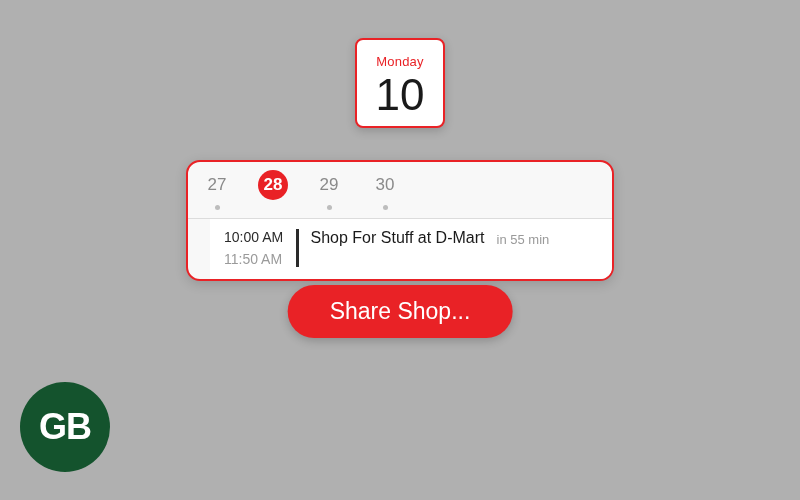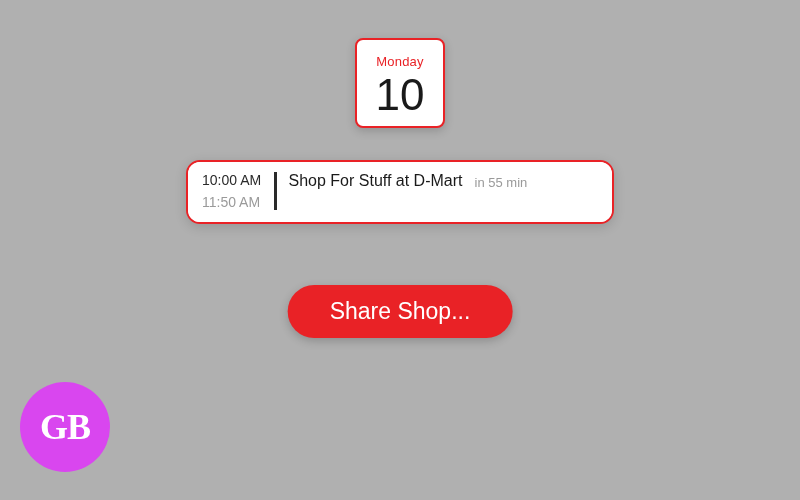--- a/index.html
+++ b/index.html
@@ -91,20 +91,21 @@
     background: #bdbdbd;
     margin-top: 5px;
   }
 
   .event-row {
     display: flex;
     background: #ffffff;
     padding: 10px 14px 12px 14px;
     align-items: flex-start;
     min-height: 58px;
+    margin-left: 22px;
   }
   .time-block {
     display: flex;
     flex-direction: column;
     width: 68px;
     gap: 6px;
     flex-shrink: 0;
   }
   .time-start {
     font-size: 14px;
@@ -154,42 +155,59 @@
     cursor: pointer;
     box-shadow: 0 3px 10px rgba(0,0,0,0.2);
   }
 
   .logo-badge {
     position: absolute;
     bottom: 28px;
     left: 20px;
     width: 90px;
     height: 90px;
-    background: #d946ef;
+    background: #14532d;
     border-radius: 50%;
     display: flex;
     align-items: center;
     justify-content: center;
     color: #ffffff;
     font-size: 36px;
     font-weight: 800;
     letter-spacing: -1px;
-    font-family: Liberation Serif, serif;
+    font-family: Liberation Sans, sans-serif;
   }
 </style>
 </head>
 <body>
 
 <div class="calendar-icon">
   <div class="day-name">Monday</div>
   <div class="day-number">10</div>
 </div>
 
 <div class="event-card">
 
+  <div class="date-strip">
+    <div class="date-col">
+      <div class="date-num">27</div>
+      <div class="date-dot"></div>
+    </div>
+    <div class="date-col">
+      <div class="date-num selected">28</div>
+    </div>
+    <div class="date-col">
+      <div class="date-num">29</div>
+      <div class="date-dot"></div>
+    </div>
+    <div class="date-col">
+      <div class="date-num">30</div>
+      <div class="date-dot"></div>
+    </div>
+  </div>
 
   <div class="event-row">
     <div class="time-block">
       <div class="time-start">10:00 AM</div>
       <div class="time-end">11:50 AM</div>
     </div>
     <div class="event-divider"></div>
     <div class="event-body">
       <div class="event-title">Shop For Stuff at D-Mart</div>
       <div class="event-eta">in 55 min</div>

